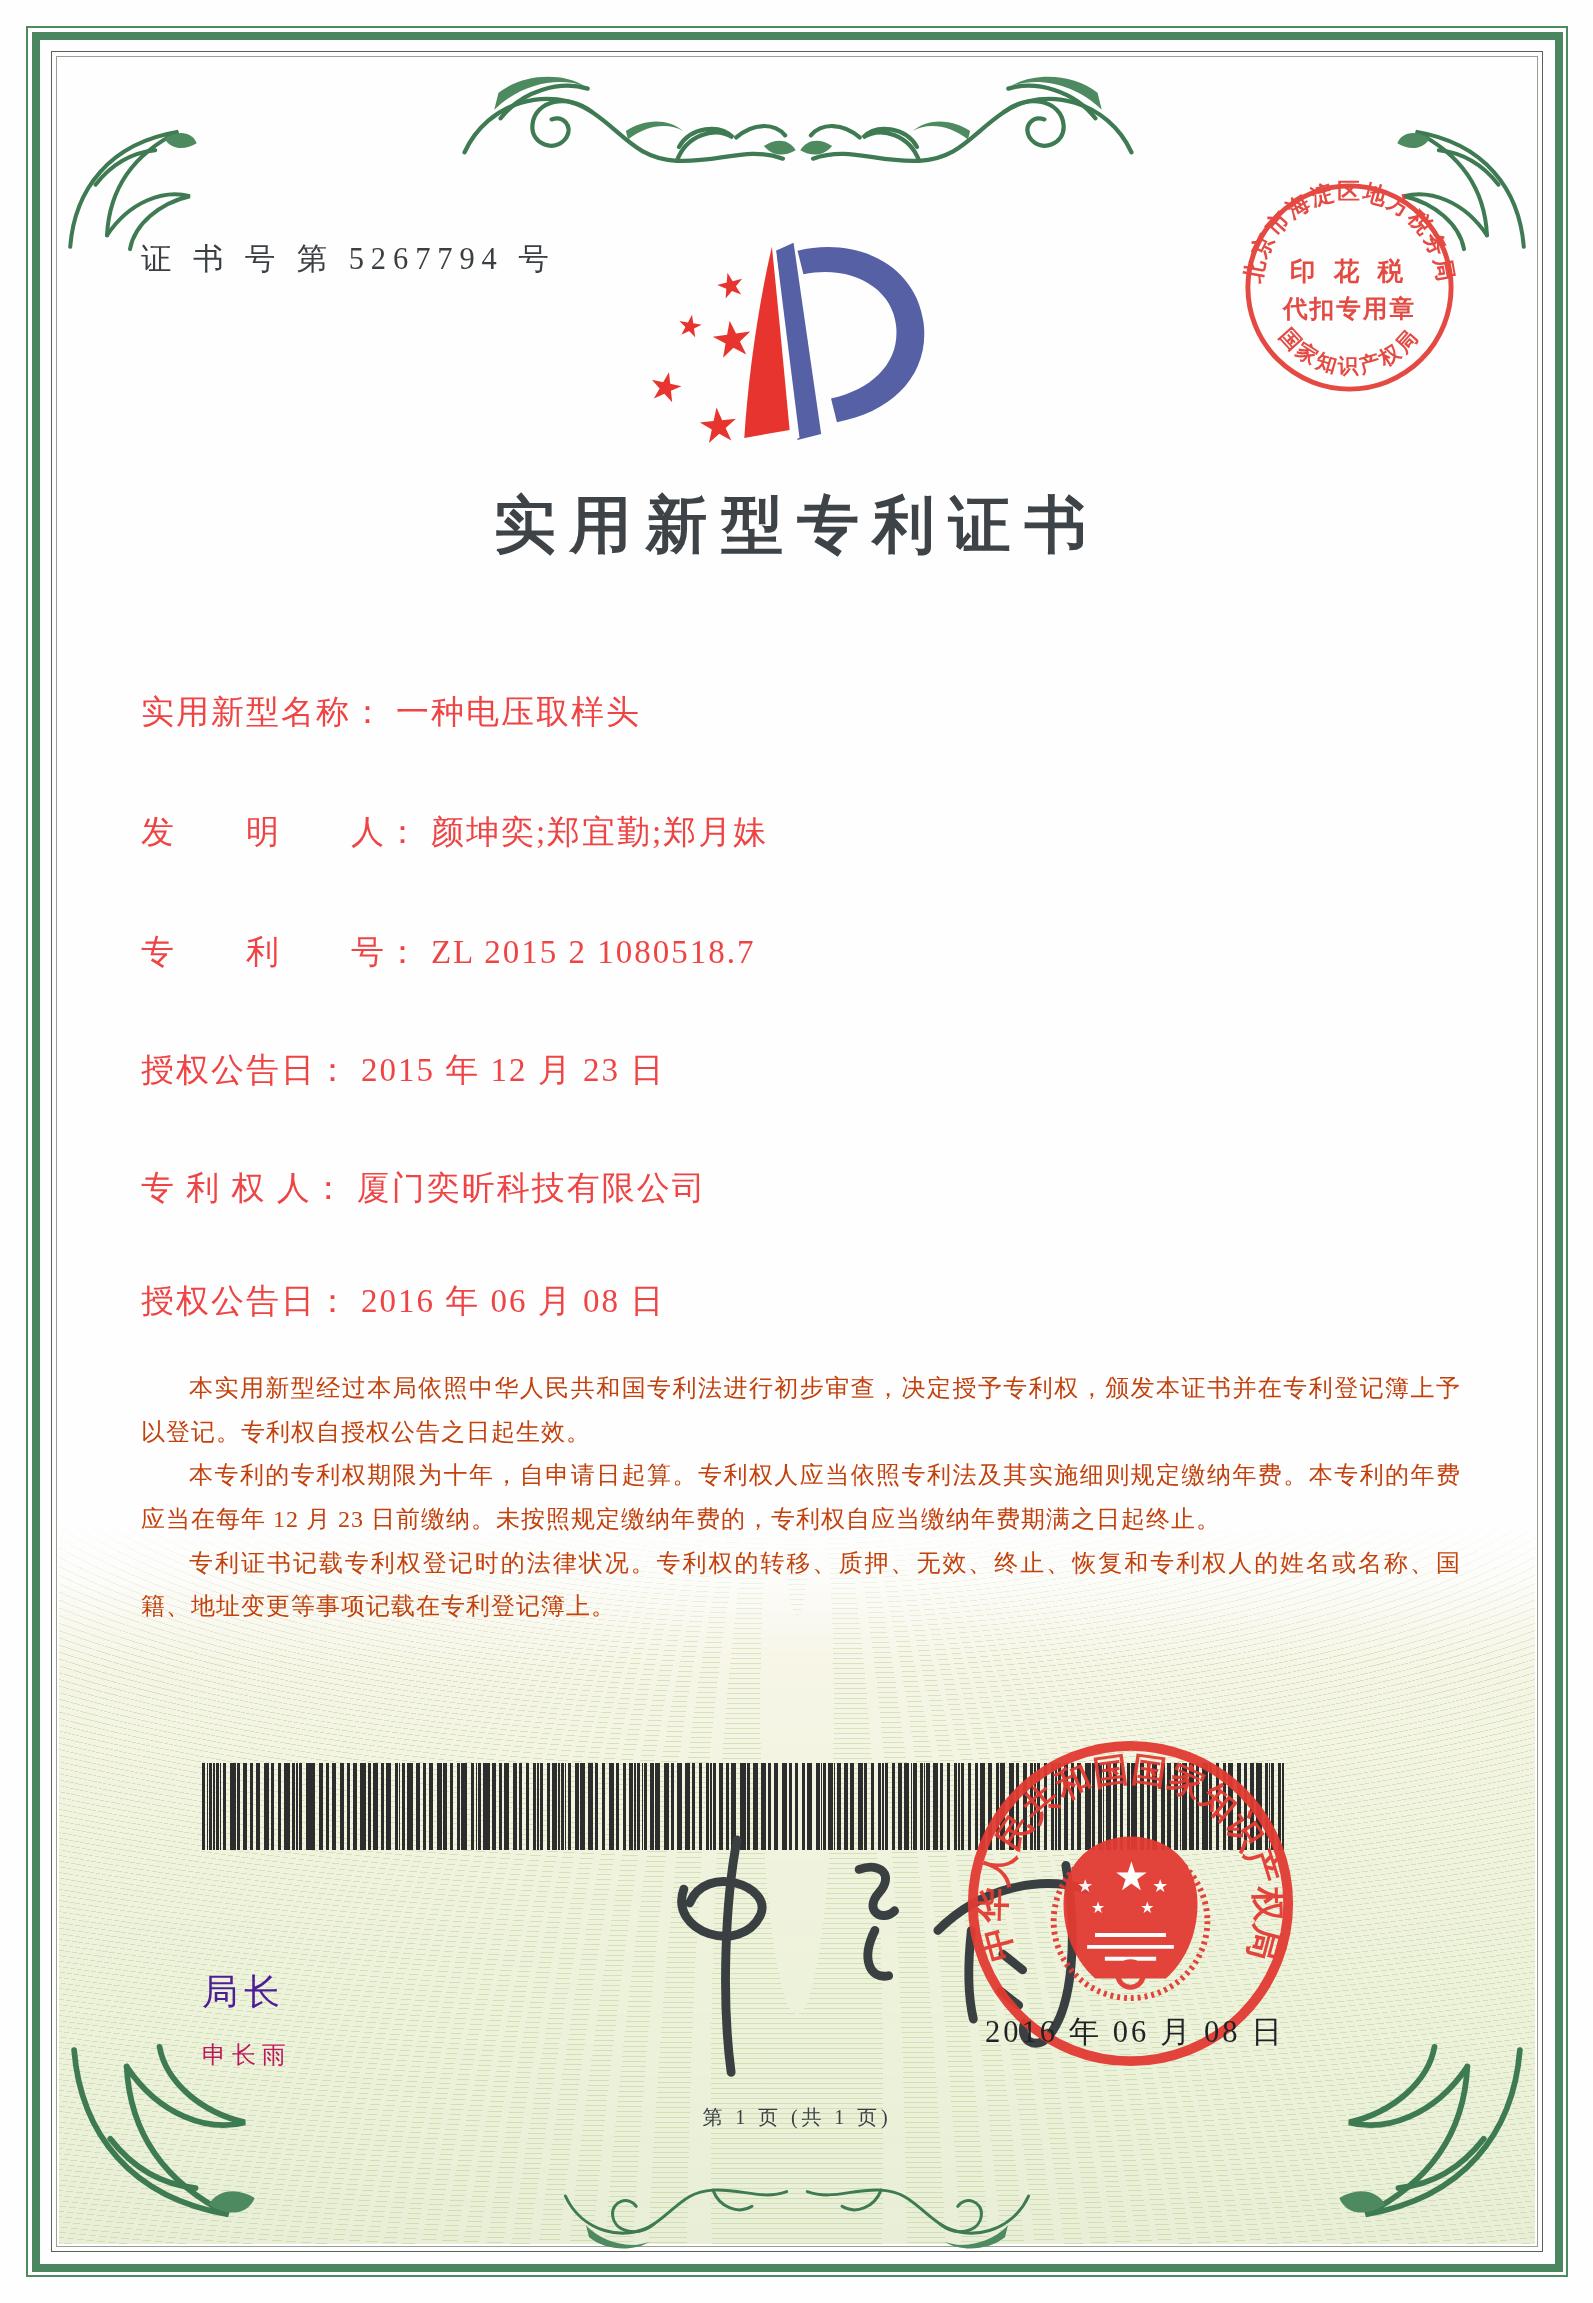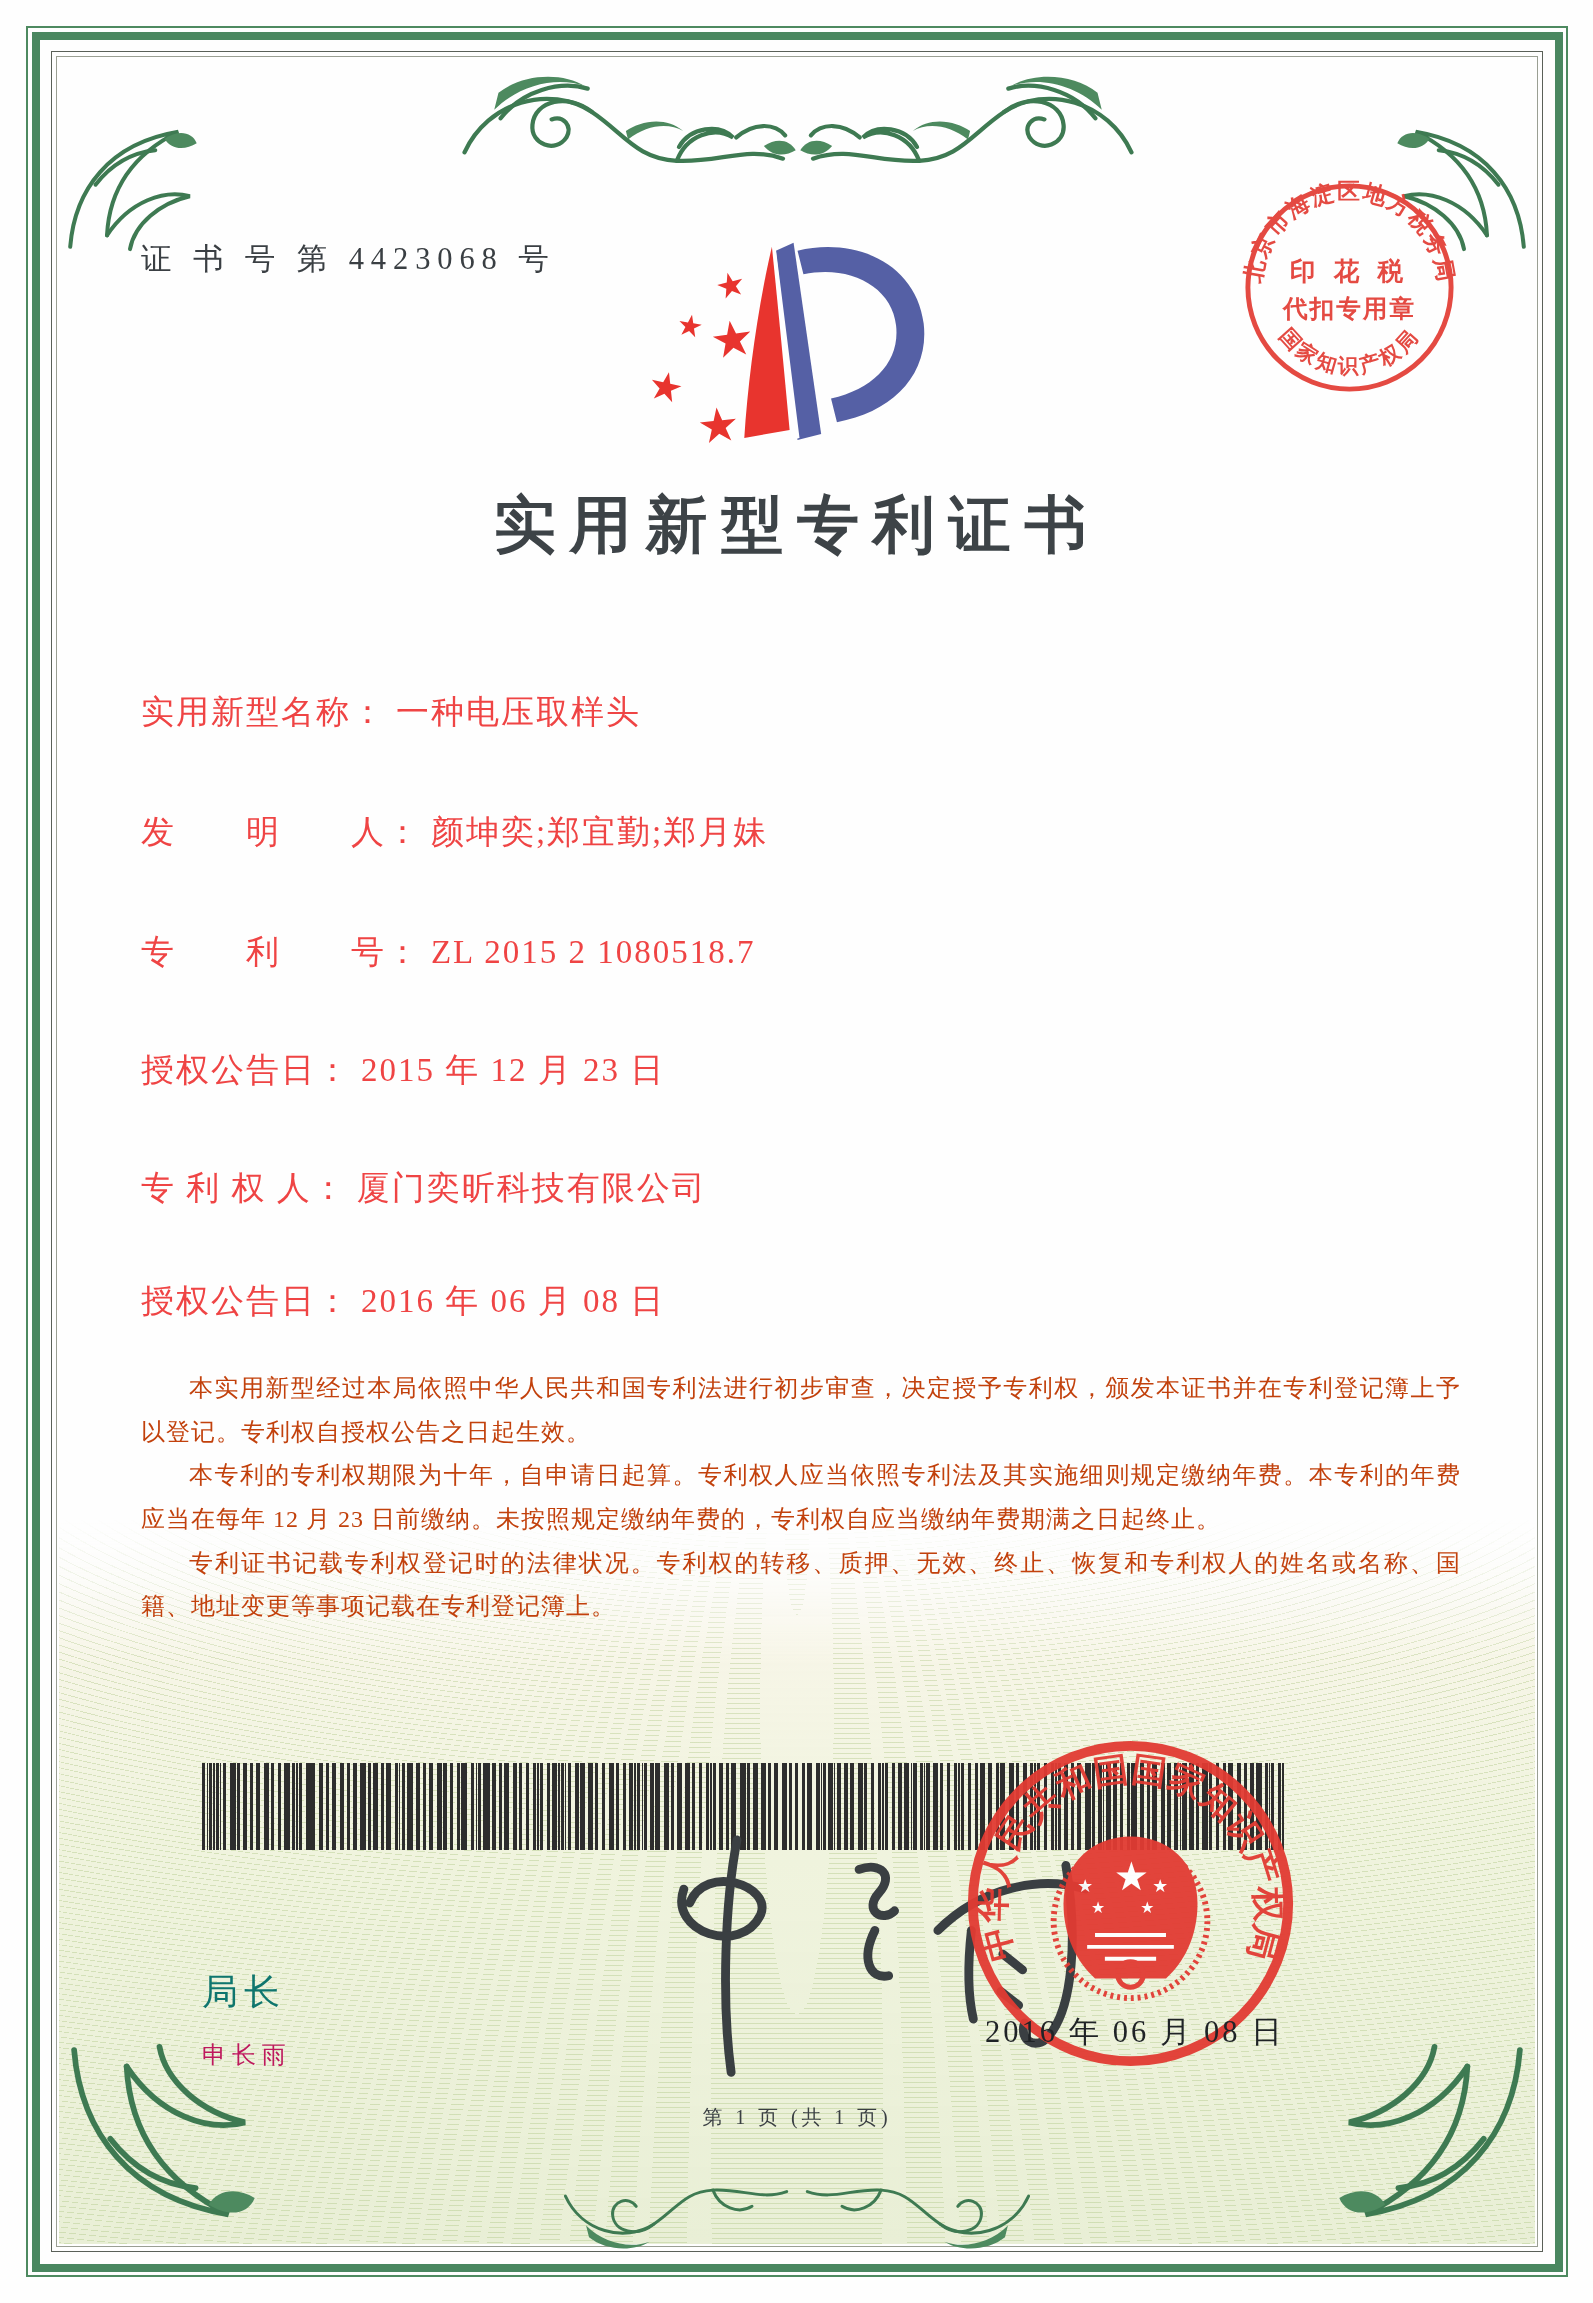--- a/index.html
+++ b/index.html
@@ -54,21 +54,21 @@
   .body-text p{margin:0;text-indent:2em;letter-spacing:1px;}
   
   .barcode{
     position:absolute;left:202px;top:1763px;width:1082px;height:87px;z-index:2;
     background:
       repeating-linear-gradient(90deg,#2d2d2d 0 3px,transparent 3px 6.9px),
       repeating-linear-gradient(90deg,#2d2d2d 0 2px,transparent 2px 10.8px),
       repeating-linear-gradient(90deg,transparent 0 4.9px,#2d2d2d 4.9px 5.9px,transparent 5.9px 12.8px);
   }
   
-  .sign-title{position:absolute;left:202px;top:1968px;font-size:36px;letter-spacing:5.9px;color:#0f766e;z-index:2;}
+  .sign-title{position:absolute;left:202px;top:1968px;font-size:36px;letter-spacing:5.9px;color:#4c1d95;z-index:2;}
   .sign-name{position:absolute;left:202px;top:2039px;font-size:24px;letter-spacing:5.9px;color:#be185d;z-index:2;}
   .signature{position:absolute;left:611px;top:1832px;width:512px;height:268px;z-index:2;}
   
   .gov-seal{position:absolute;left:961px;top:1734px;width:339px;height:339px;z-index:2;opacity:.95;}
   .seal-date{position:absolute;left:985px;top:2012px;font-size:30.5px;letter-spacing:3px;color:#1f2326;z-index:3;white-space:nowrap;}
   
   .footer{position:absolute;left:0;right:0;top:2104px;text-align:center;font-size:20px;letter-spacing:3.9px;color:#3a3f43;z-index:2;}
   .seal-text{font-family:"Liberation Serif","DejaVu Serif",serif;}
 </style>
 </head>
@@ -170,21 +170,21 @@
     <svg viewBox="0 0 320 130" xmlns="http://www.w3.org/2000/svg">
       <g stroke="#3e7a52" stroke-width="4" fill="none" stroke-linecap="round">
         <path d="M6,86 C28,38 86,22 126,48 C156,68 168,92 206,94 C246,96 272,80 306,92"></path>
         <path d="M126,48 C104,30 72,37 70,60 C68,79 92,87 102,72"></path>
         <path d="M206,94 C215,70 241,61 259,72"></path>
       </g>
       <path d="M34,46 C58,22 94,14 120,24 C98,10 60,12 38,30 Z" fill="#4d8a5f"></path>
     </svg>
   </div>
 
-  <div class="cert-no">证 书 号 第 4423068 号</div>
+  <div class="cert-no">证 书 号 第 5267794 号</div>
 
   <div class="logo">
     <svg viewBox="0 0 348 238" xmlns="http://www.w3.org/2000/svg">
 
       <path d="M172,22 C230,8 292,34 300,96 C306,148 268,186 212,196 L206,172
                C250,162 276,134 272,98 C268,58 224,36 178,46 Z" fill="#5560a5"></path>
       <path d="M168,14 L196,208 L172,214 L150,22 Z" fill="#5560a5"></path>
 
       <path d="M150,20 L174,212 L166,214 L144,24 Z" fill="#ffffff"></path>
 

